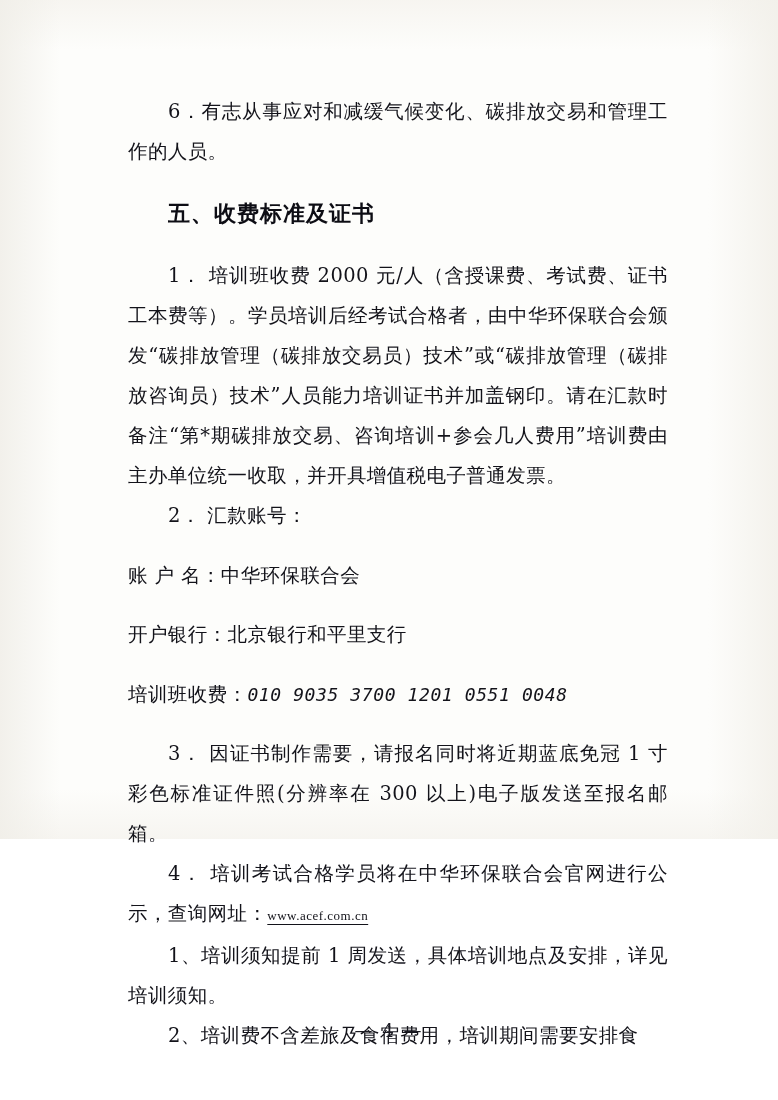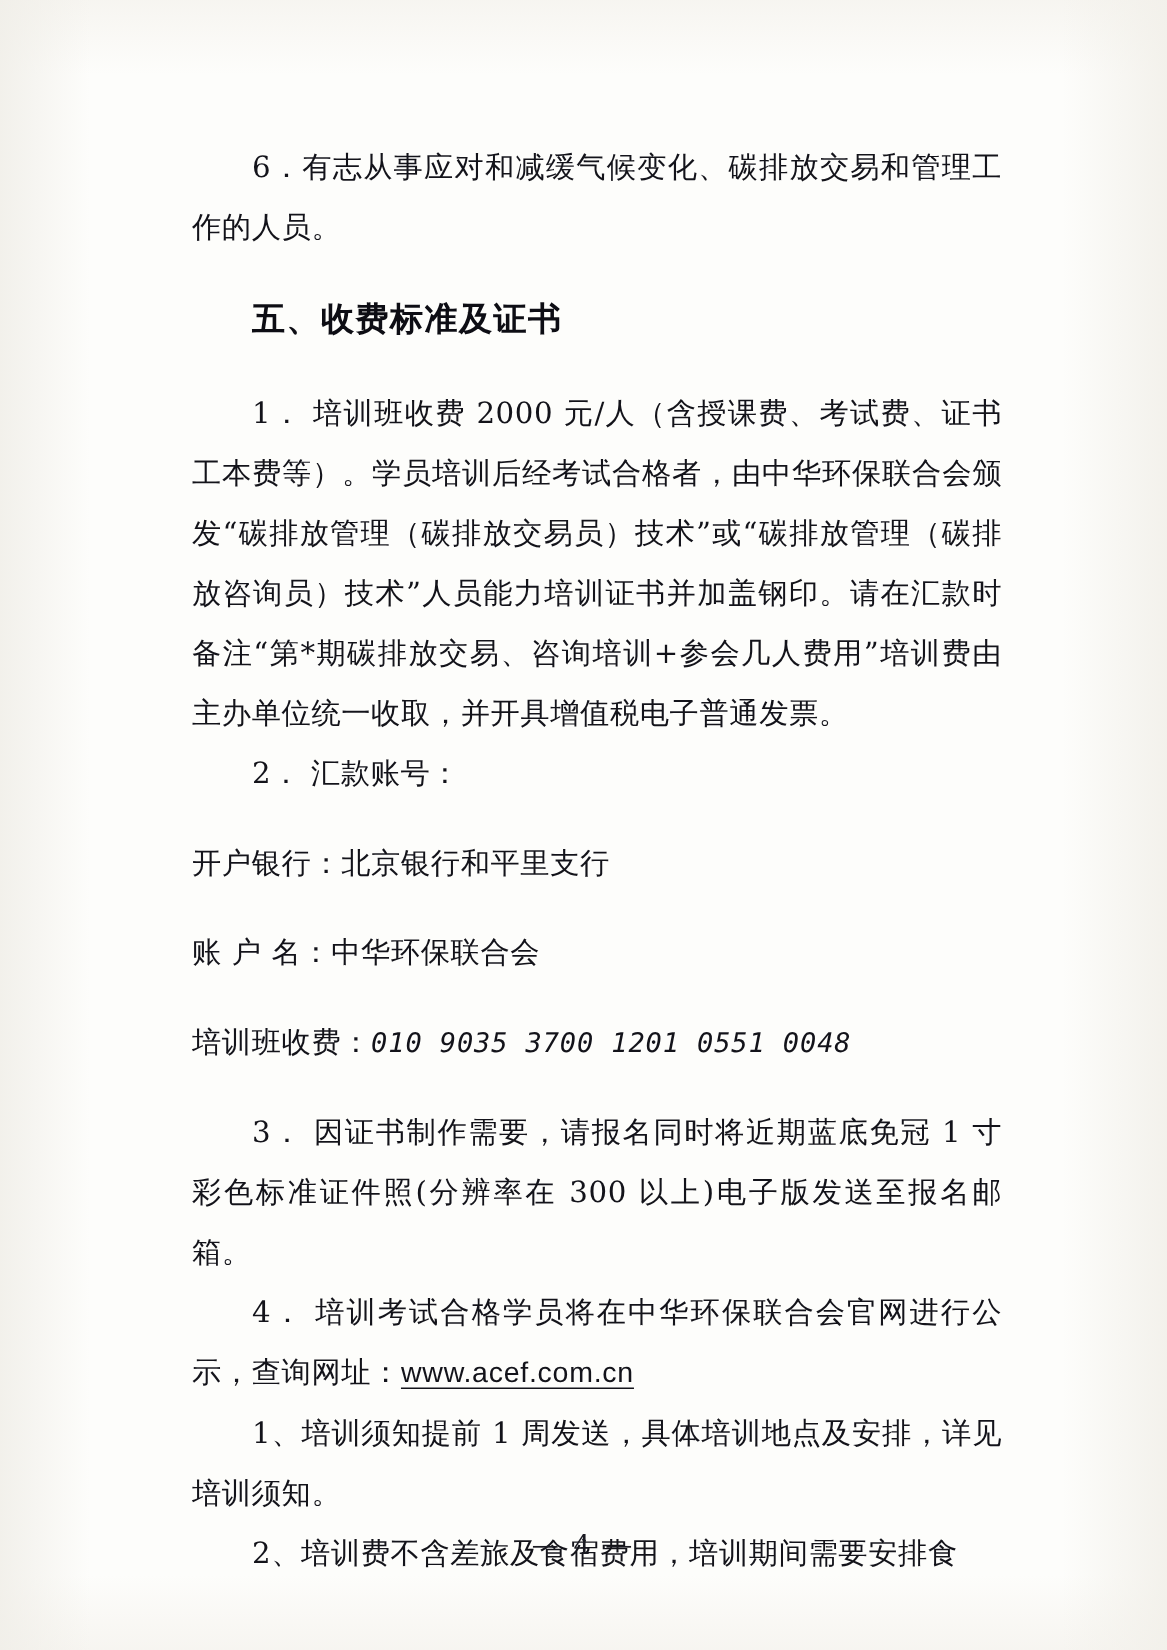--- a/index.html
+++ b/index.html
@@ -9,21 +9,21 @@
   body {
     width: 778px;
     height: 1100px;
     background: #ffffff;
     font-family: "DejaVu Serif", "Liberation Serif", serif;
     overflow: hidden;
   }
   .page {
     position: relative;
     width: 778px;
-    height: 1100px;
+    height: 839px;
     background: #fdfdfb;
     box-sizing: border-box;
     
     background-image:
       linear-gradient(to right, rgba(240,238,232,0.85) 0px, rgba(255,255,255,0) 60px),
       linear-gradient(to left, rgba(242,240,234,0.9) 0px, rgba(255,255,255,0) 70px),
       linear-gradient(to bottom, rgba(245,243,238,0.8) 0px, rgba(255,255,255,0) 50px),
       linear-gradient(to top, rgba(245,243,238,0.8) 0px, rgba(255,255,255,0) 50px);
   }
   .content {
@@ -63,22 +63,22 @@
     color: #13131a;
     letter-spacing: 0.4px;
   }
   .mono {
     font-family: "DejaVu Sans Mono", "Liberation Mono", monospace;
     font-size: 18px;
     letter-spacing: 0.6px;
     font-style: italic;
   }
   .link {
-    font-family: Liberation Sans, sans-serif;
-    font-size: 19px;
+    font-family: Liberation Serif, serif;
+    font-size: 13px;
     text-decoration: underline;
     text-underline-offset: 4px;
     color: #13131a;
     letter-spacing: 0.5px;
   }
   .footer {
     position: absolute;
     left: 0;
     right: 0;
     top: 1020px;
@@ -98,24 +98,24 @@
     <p class="para indent">6．有志从事应对和减缓气候变化、碳排放交易和管理工作的人员。</p>
 
     <p class="heading">五、收费标准及证书</p>
 
     <p class="para indent">1． 培训班收费 2000 元/人（含授课费、考试费、证书工本费等）。学员培训后经考试合格者，由中华环保联合会颁发“碳排放管理（碳排放交易员）技术”或“碳排放管理（碳排放咨询员）技术”人员能力培训证书并加盖钢印。请在汇款时备注“第*期碳排放交易、咨询培训+参会几人费用”培训费由主办单位统一收取，并开具增值税电子普通发票。</p>
 
     <p class="para indent">2． 汇款账号：</p>
 
     <div class="kv-wrap">
       <p class="acct-line">
-        <span>开户银行：</span><span>北京银行和平里支行</span>
+        <span>账 户 名：</span><span>中华环保联合会</span>
       </p>
       <p class="acct-line">
-        <span>账 户 名：</span><span>中华环保联合会</span>
+        <span>开户银行：</span><span>北京银行和平里支行</span>
       </p>
       <p class="acct-line">
         <span>培训班收费：</span><span class="mono">010 9035 3700 1201 0551 0048</span>
       </p>
     </div>
 
     <p class="para indent">3． 因证书制作需要，请报名同时将近期蓝底免冠 1 寸彩色标准证件照(分辨率在 300 以上)电子版发送至报名邮箱。</p>
 
     <p class="para indent"><span>4． 培训考试合格学员将在中华环保联合会官网进行公示，查询网址：</span><a class="link" href="#">www.acef.com.cn</a></p>
 

